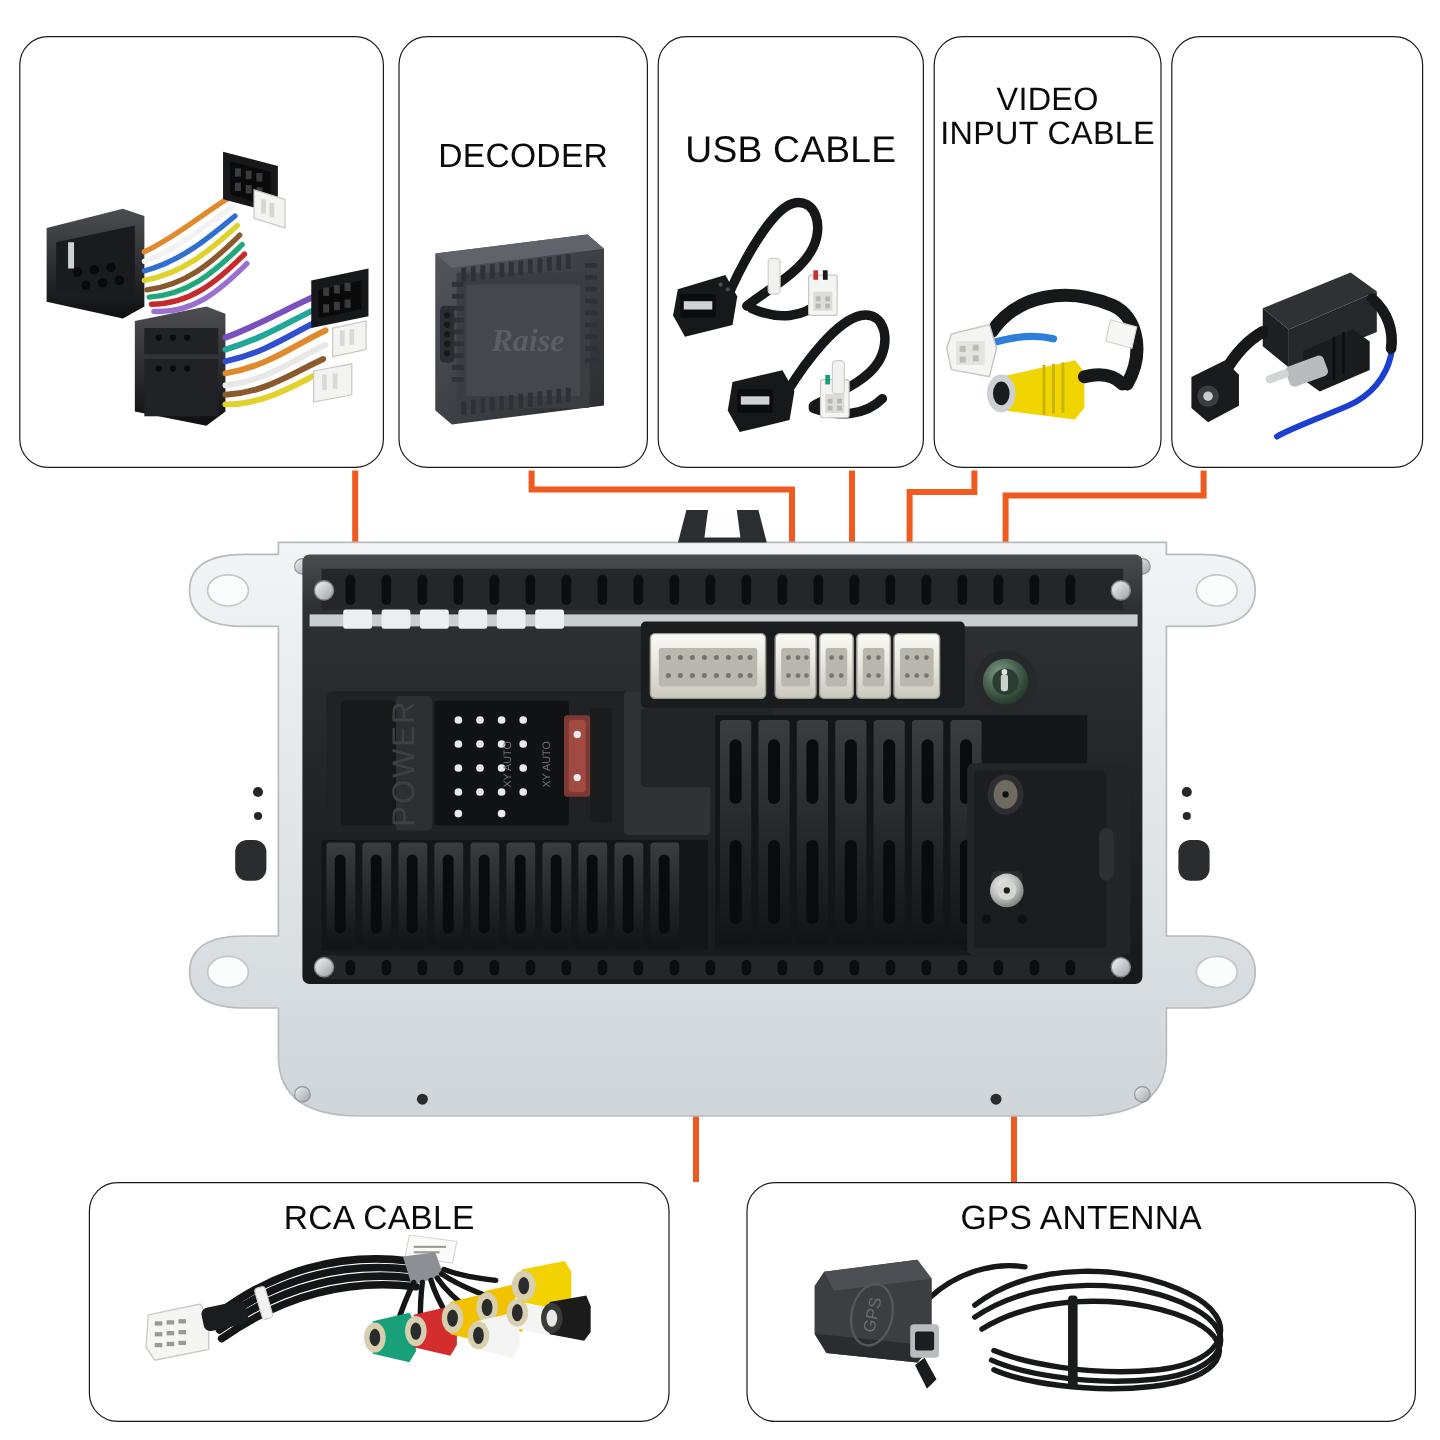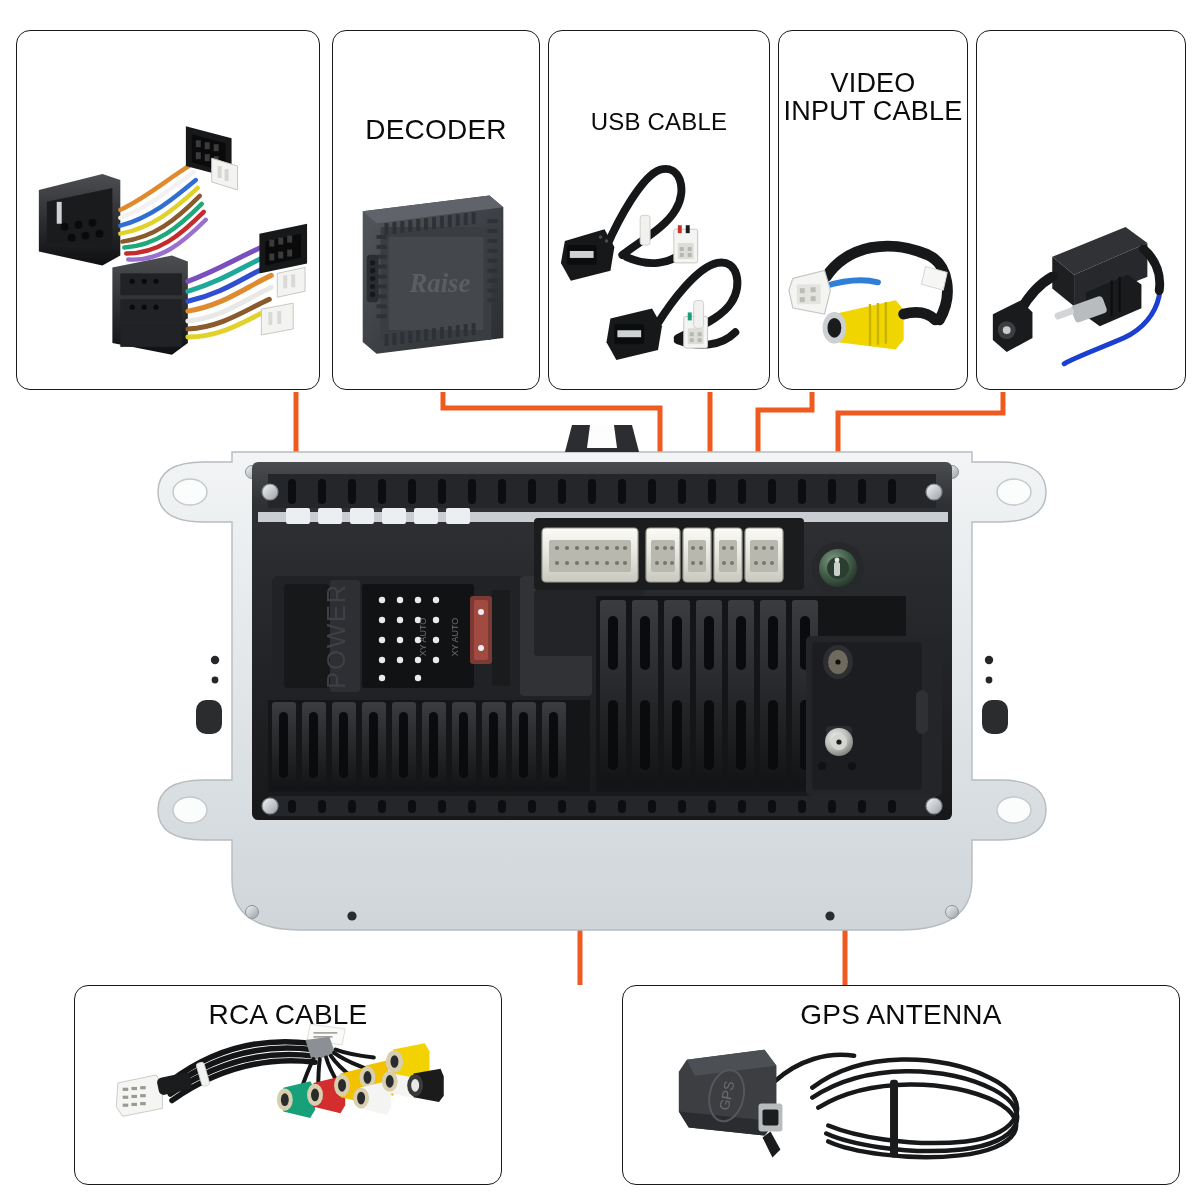--- a/index.html
+++ b/index.html
@@ -10,21 +10,21 @@
     overflow:hidden;
     position:relative;
   }
   #stage{position:absolute;left:0;top:0;width:1200px;height:1200px;}
 
   
   .panel{
     position:absolute;
     background:#fff;
     border:1.6px solid #1a1a1a;
-    border-radius:14px;
+    border-radius:24px;
     box-sizing:border-box;
     overflow:hidden;
     text-decoration:underline;
   }
   .panel-title{
     position:absolute;left:0;right:0;
     text-align:center;
     color:#0b0b0b;
     font-weight:400;
     letter-spacing:.2px;
@@ -612,21 +612,21 @@
             <circle cx="40" cy="250" r="2.6"></circle>
           <circle cx="40" cy="258" r="2.6"></circle>
             <circle cx="40" cy="266" r="2.6"></circle>
         </g>
         <text x="108" y="264" font-family="'Liberation Serif',serif" font-size="27" font-style="italic" font-weight="bold" fill="#5b5f64" text-anchor="middle">Raise</text>
       </g>
     </svg>
   </div>
 
   <div class="panel" style="left:548px;top:30px;width:222px;height:360px;">
-    <div class="panel-title" style="top:78px;font-size:24px;">USB CABLE</div>
+    <div class="panel-title" style="top:78px;font-size:31px;">USB CABLE</div>
     <svg class="art" viewBox="0 0 222 360">
 
       <g fill="none" stroke="#161719" stroke-width="8" stroke-linecap="round">
         <path d="M58,218 C70,190 94,146 112,140 C132,134 140,160 128,180 C118,198 92,212 74,226"></path>
         <path d="M78,228 C100,238 122,236 136,222"></path>
       </g>
       <g>
         <path d="M16,212 L56,200 L66,218 L62,242 L22,252 L12,234 Z" fill="#17181a"></path>
         <rect x="18" y="216" width="30" height="20" rx="2" fill="#0b0c0d"></rect>
         <rect x="21" y="222" width="24" height="7" fill="#cfd2d4"></rect>
@@ -739,21 +739,21 @@
           <path d="M136,252 L136,288"></path>
             <path d="M144,248 L144,284"></path>
         </g>
       </g>
 
       <path d="M170,222 C196,246 188,292 148,310 C120,322 98,330 88,336" fill="none" stroke="#1b3fd0" stroke-width="5" stroke-linecap="round"></path>
       <path d="M168,220 C182,232 186,248 184,262" fill="none" stroke="#17181a" stroke-width="9" stroke-linecap="round"></path>
     </svg>
   </div>
 
-  <div class="panel" style="left:74px;top:985px;width:428px;height:200px;">
+  <div class="panel" style="left:74px;top:985px;width:484px;height:200px;">
     <div class="panel-title" style="top:14px;font-size:28px;">RCA CABLE</div>
     <svg class="art" viewBox="0 0 536 200">
 
       <g fill="none" stroke="#141517" stroke-width="7" stroke-linecap="round">
         <path d="M120,120 C170,82 230,64 296,72"></path>
         <path d="M120,128 C172,90 232,72 298,80"></path>
         <path d="M120,136 C174,98 234,80 300,88"></path>
         <path d="M122,144 C176,106 236,88 302,96"></path>
       </g>
 

